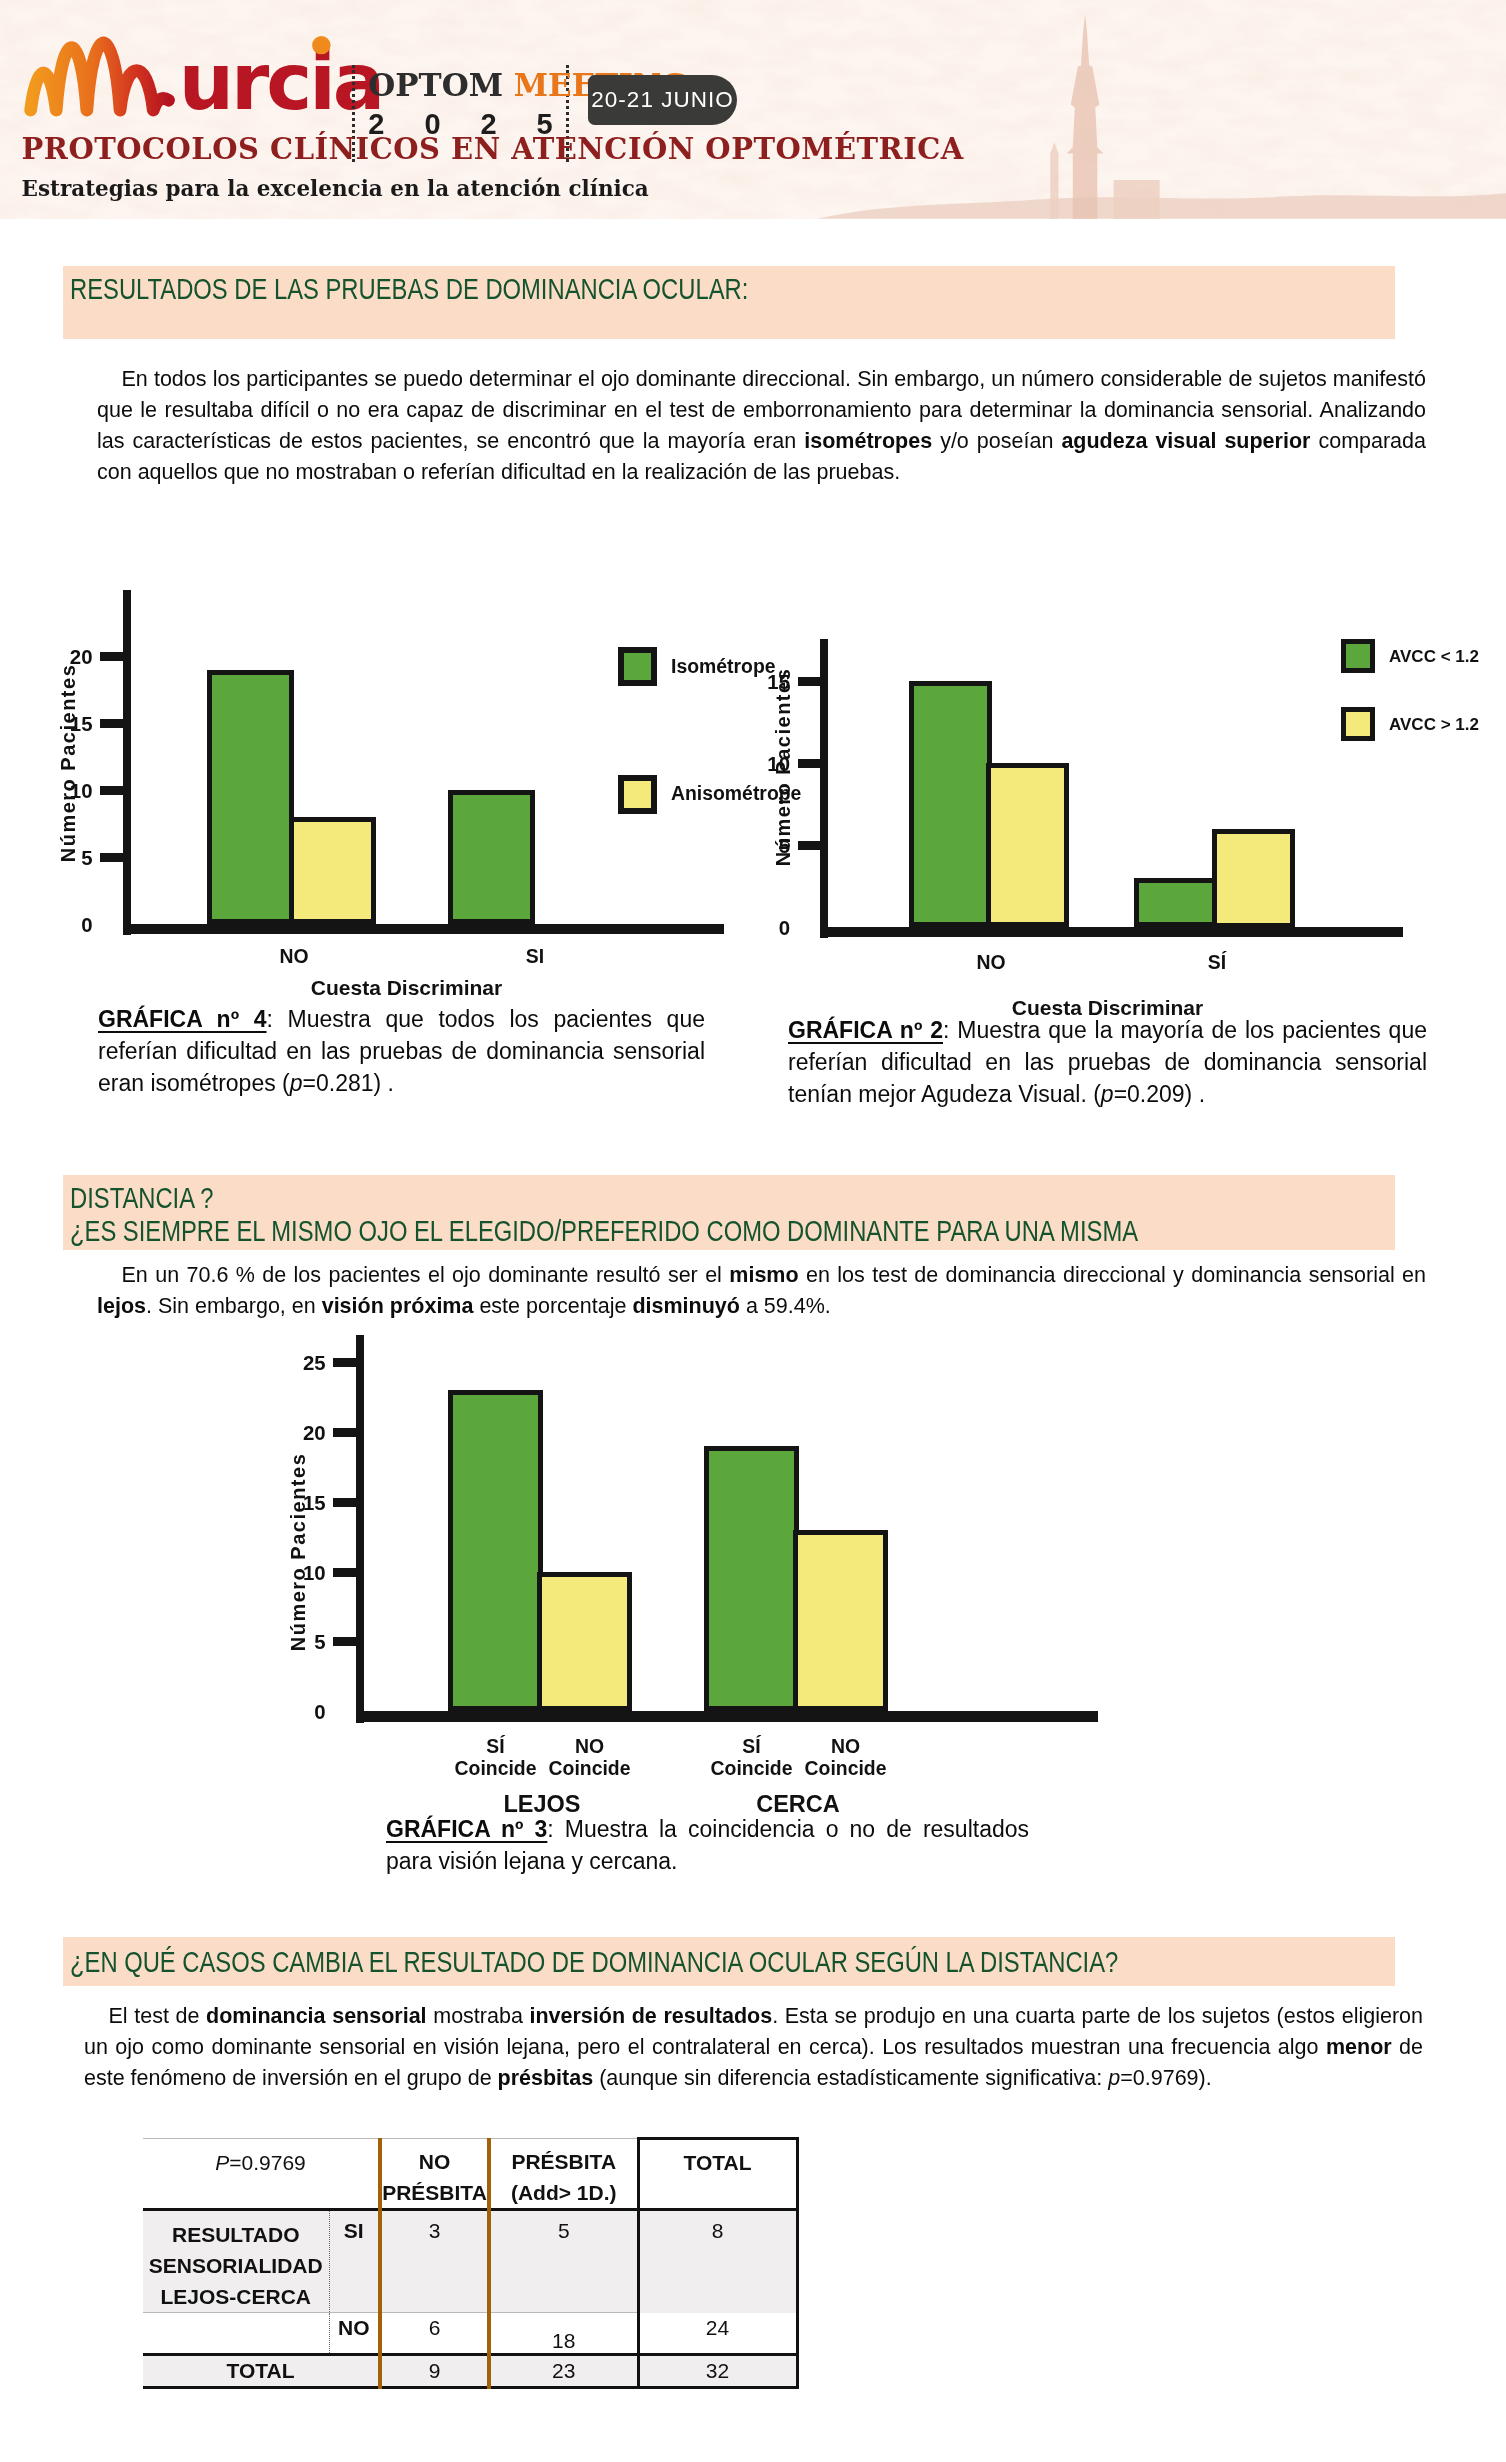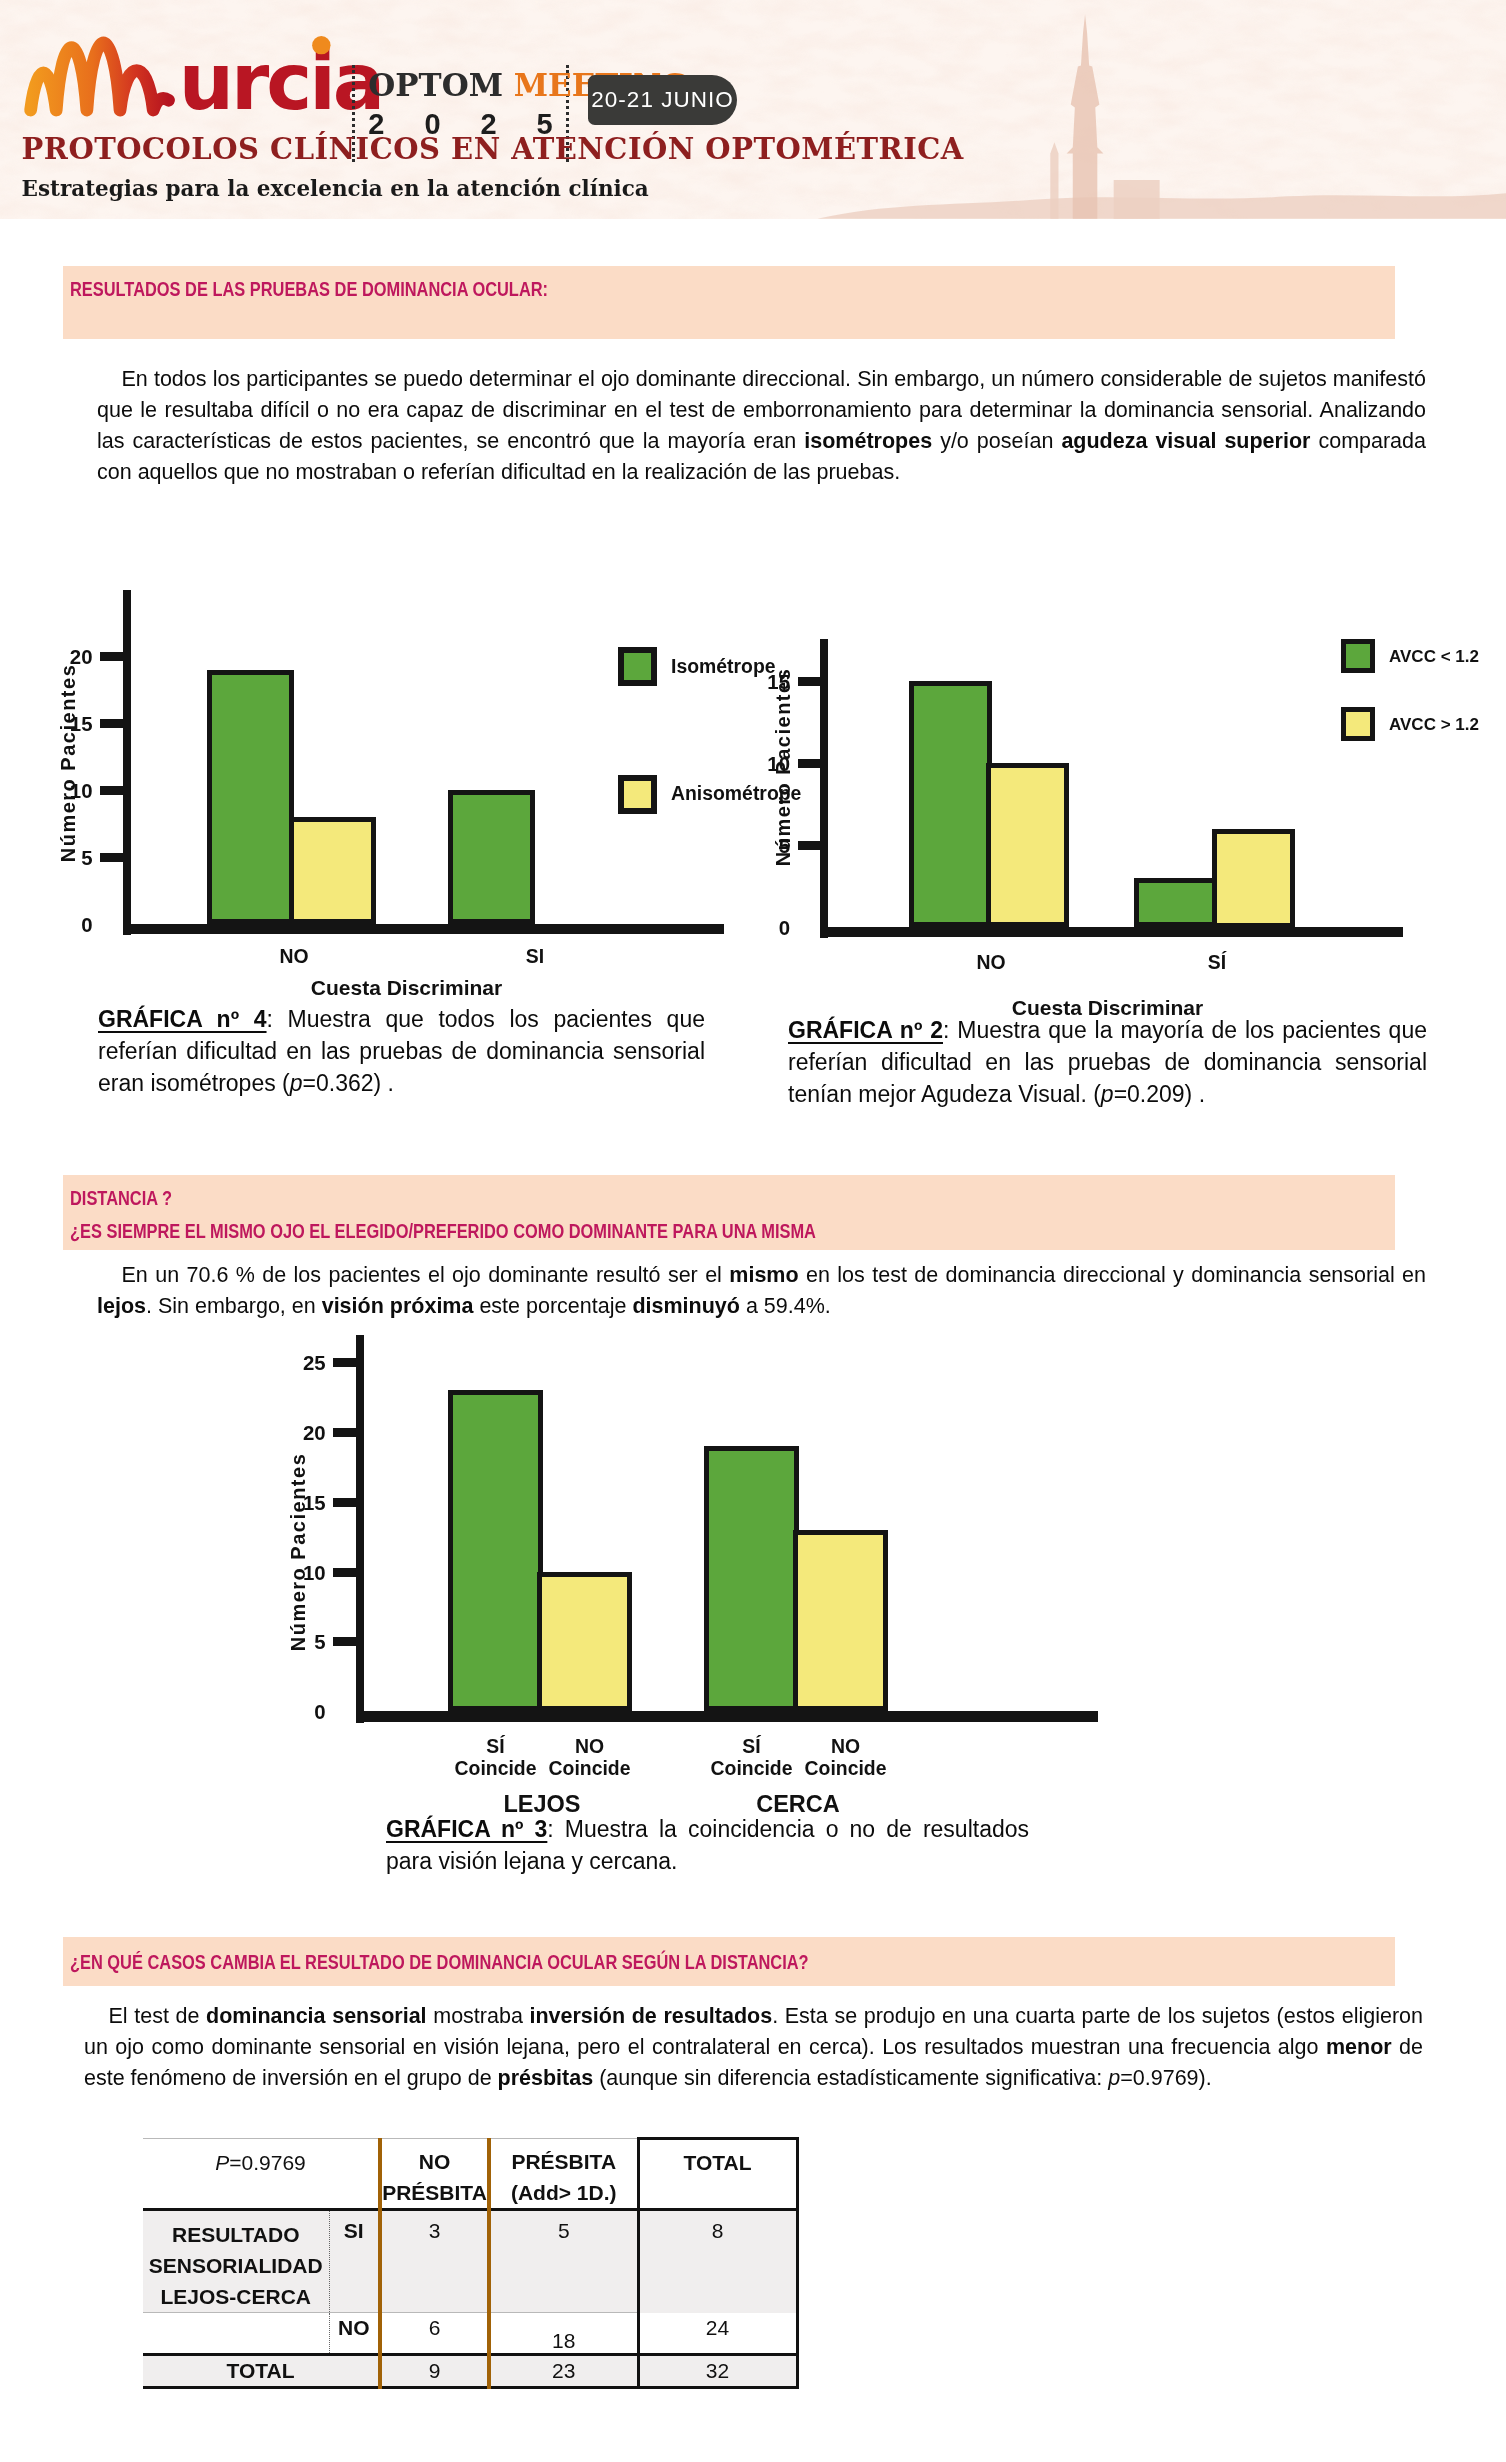--- a/index.html
+++ b/index.html
@@ -18,21 +18,21 @@
         border-right:3.1px dotted #2c2c2c;padding:2px 13.3px 0 13.3px;box-sizing:border-box;}
   .optom-line{font-family:"DejaVu Serif","Liberation Serif",serif;font-weight:700;font-size:31px;
         white-space:nowrap;color:#2d2d2d;}
   .optom-line .meeting{color:#e8761b;}
   .year-row{display:flex;justify-content:space-between;margin-top:5.1px;font-weight:700;font-size:29px;color:#1d1d1d;}
   .badge{left:588px;top:75px;width:149px;height:50px;background:#3a3a38;color:#fff;
         border-radius:8.2px 30px 30px 8.2px;display:flex;align-items:center;justify-content:center;
         font-size:22.5px;letter-spacing:1px;font-weight:500;}
   
   .hblock{background:#fbdcc6;box-sizing:border-box;padding:7.2px 10.2px 0 7.2px;}
-  .hline{font-weight:700;font-size:20px;line-height:33px;color:#be185d;white-space:nowrap;}
+  .hline{font-weight:400;font-size:29px;line-height:33px;color:#14532d;white-space:nowrap;}
   .hline > span{display:inline-block;transform:scaleX(.82);transform-origin:left center;}
   
   .para{font-size:21.5px;line-height:31px;text-align:justify;text-indent:24.5px;color:#0c0c0c;}
   
   .ticklab{font-size:20.4px;font-weight:600;text-align:right;line-height:1;color:#111;}
   .catlab{font-weight:700;font-size:19.4px;text-align:center;line-height:1.15;color:#111;}
   .pre{white-space:pre-line;}
   .grplab{font-weight:700;font-size:23.5px;text-align:center;color:#111;}
   .xlab{font-weight:700;font-size:21px;text-align:center;color:#111;}
   .ylab{font-weight:700;font-size:20px;letter-spacing:1.5px;transform:translate(-50%,-50%) rotate(-90deg);
@@ -149,21 +149,21 @@
       <div class="abs catlab" style="left: 374px; top: 368px; width: 204px;">SÍ</div>
       <div class="abs xlab" style="left: 213px; top: 413px; width: 307px;">Cuesta Discriminar</div>
       <div class="abs ylab" style="left: 42px; top: 184px;">Número Pacientes</div>
       <div class="abs" style="left: 600px; top: 56px; width: 34px; height: 34px; background: rgb(92, 167, 60); border: 5.6px solid rgb(20, 20, 20); box-sizing: border-box;"></div>
       <div class="abs leglab" style="left: 648px; top: 65px; font-size: 17px;">AVCC &lt; 1.2</div>
       <div class="abs" style="left: 600px; top: 124px; width: 34px; height: 34px; background: rgb(244, 233, 123); border: 5.6px solid rgb(20, 20, 20); box-sizing: border-box;"></div>
       <div class="abs leglab" style="left: 648px; top: 133px; font-size: 17px;">AVCC &gt; 1.2</div>
     </div>
 
   <div class="abs caption" style="left:98px;top:1003px;width:607px;">
-    <span class="caplabel">GRÁFICA nº 4</span><span><span>: Muestra que todos los pacientes que referían dificultad en las pruebas de dominancia sensorial eran isométropes (</span><span class="i">p</span><span>=0.362) .</span></span>
+    <span class="caplabel">GRÁFICA nº 4</span><span><span>: Muestra que todos los pacientes que referían dificultad en las pruebas de dominancia sensorial eran isométropes (</span><span class="i">p</span><span>=0.281) .</span></span>
   </div>
   <div class="abs caption" style="left:788px;top:1014px;width:639px;">
     <span class="caplabel">GRÁFICA nº 2</span><span><span>: Muestra que la mayoría de los pacientes que referían dificultad en las pruebas de dominancia sensorial tenían mejor Agudeza Visual. (</span><span class="i">p</span><span>=0.209) .</span></span>
   </div>
 
   <div class="abs hblock" style="left:63px;top:1175px;width:1332px;height:75px;">
     <div class="hline"><span>DISTANCIA ?</span></div>
     <div class="hline"><span>¿ES SIEMPRE EL MISMO OJO EL ELEGIDO/PREFERIDO COMO DOMINANTE PARA UNA MISMA</span></div>
   </div>
   <div class="abs para" style="left:97px;top:1260px;width:1329px;"><span>En un 70.6 % de los pacientes el ojo dominante resultó ser el </span><span class="b">mismo</span><span> en los test de dominancia direccional y dominancia sensorial en </span><span class="b">lejos</span><span>. Sin embargo, en </span><span class="b">visión próxima</span><span> este porcentaje </span><span class="b">disminuyó</span><span> a 59.4%.</span></div>

